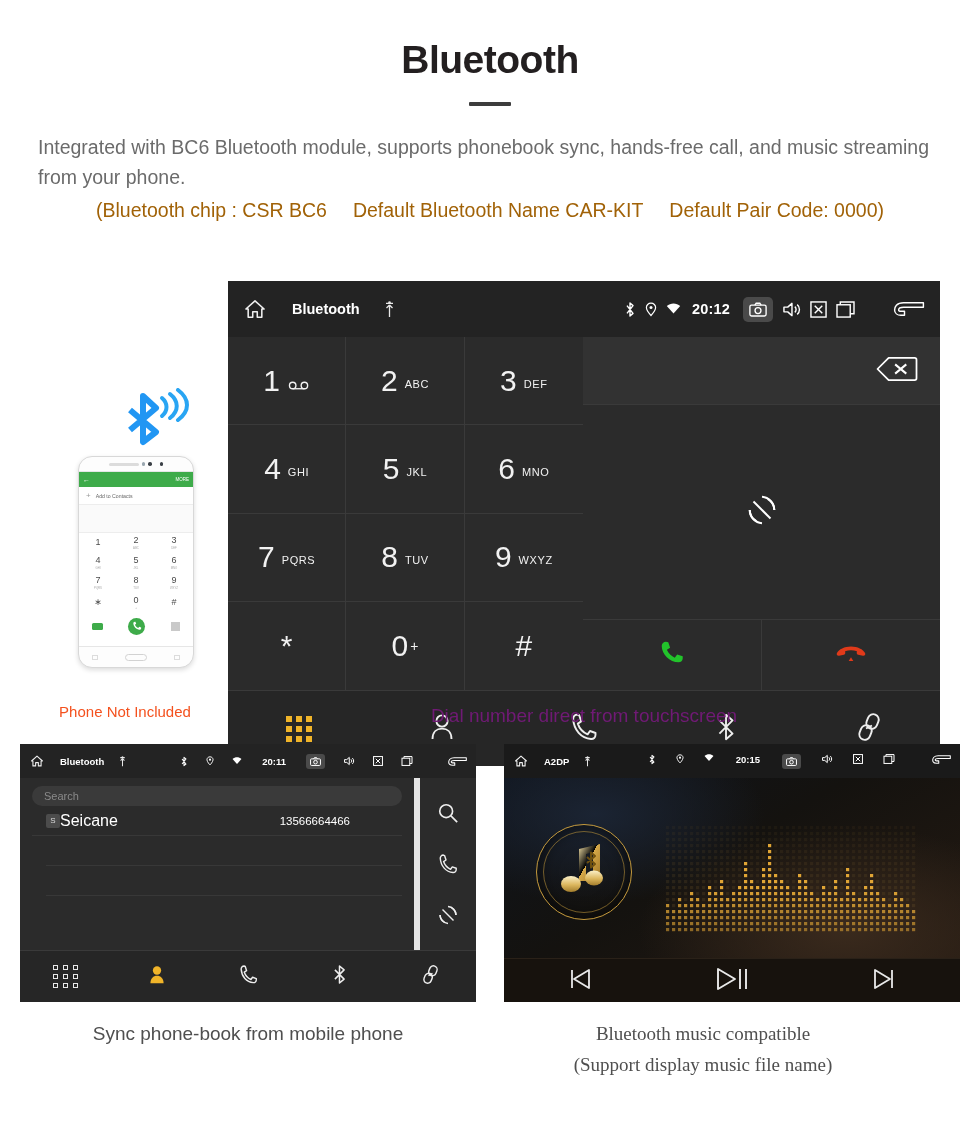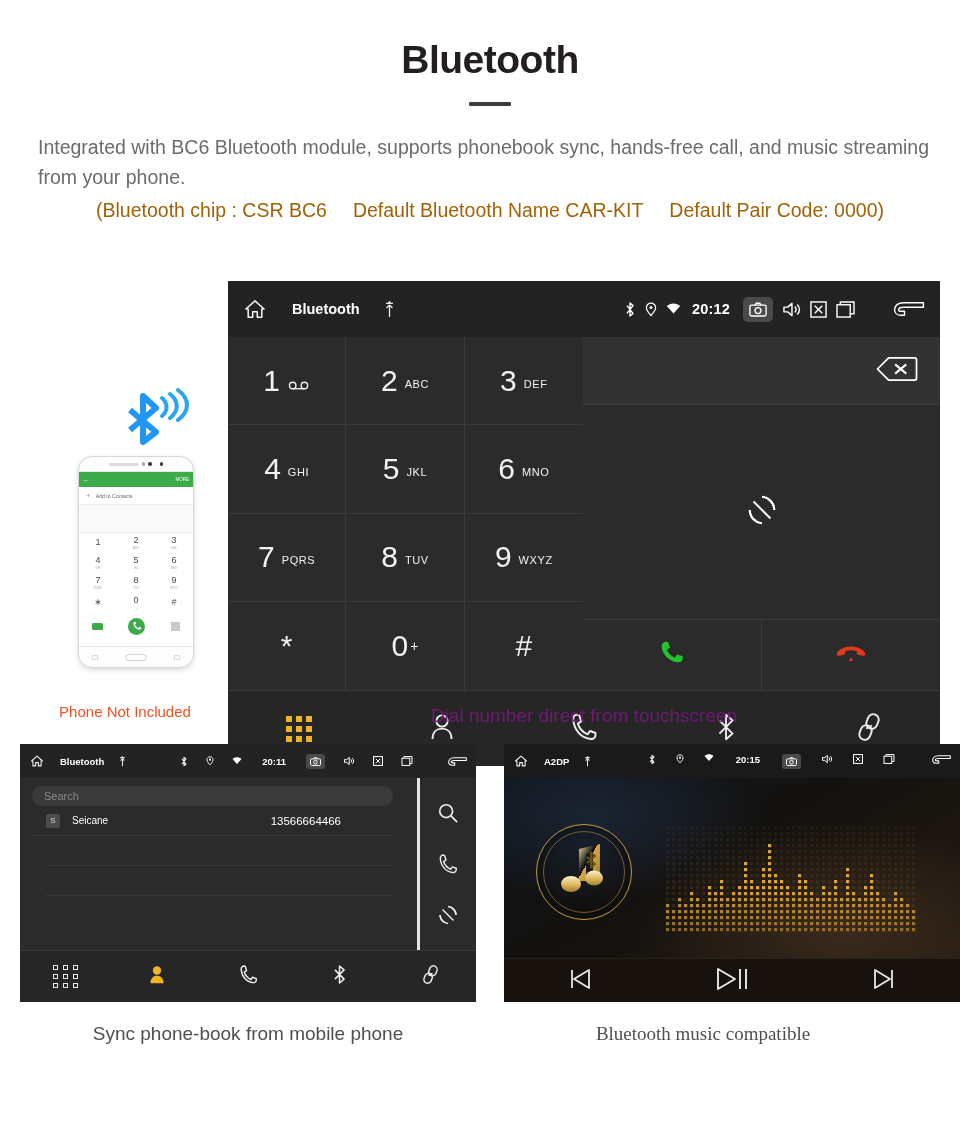--- a/index.html
+++ b/index.html
@@ -215,29 +215,29 @@
     height: 34px; background:#232323;
     display:flex; align-items:center;
     padding: 0 8px 0 10px; color:#fff;
   }
   .c-title{font-size:9.5px;font-weight:bold;margin-left:16px;}
   .c-usb{margin-left:15px;display:flex;align-items:center;}
   .c-right{margin-left:auto;display:flex;align-items:center;gap:18px;}
   .c-time{font-size:9.5px;font-weight:bold;margin:0 2px;}
   .c-cam{background:#4a4a4a;border-radius:3px;padding:3px 4px;display:flex;}
   .c-body{display:flex;height:172px;}
-  .c-list{flex:1;padding:8px 24px 0 12px; border-right:3px solid #e5e5e5;}
+  .c-list{flex:1;padding:8px 12px 0 12px; border-right:6px solid #e5e5e5;}
   .c-search{
     height:20px;border-radius:10px;background:#3a3a3a;
     display:flex;align-items:center;padding-left:12px;
     color:#8a8a8a;font-size:11px;
   }
   .c-row{display:flex;align-items:center;height:30px;padding-left:14px;border-bottom:1px solid #383838;}
   .c-badge{width:14px;height:14px;background:#4c4c4c;color:#dcdcdc;font-size:8px;display:flex;align-items:center;justify-content:center;border-radius:2px;}
-  .c-name{color:#fff;font-size:10px;margin-left:12px;}
+  .c-name{color:#fff;font-size:16px;}
   .c-num{color:#fff;font-size:11.5px;margin-left:auto;margin-right:52px;}
   .c-empty{height:30px;border-bottom:1px solid #383838;margin-left:14px;}
   .c-side{width:56px;display:flex;flex-direction:column;align-items:center;justify-content:space-around;padding:10px 0;}
   .c-nav{height:52px;background:#262626;display:flex;align-items:center;border-top:1px solid #3a3a3a;}
 
   
   .music-wrap {
     position:absolute;
     left:504px; top:744px;
     width:456px; height:258px;
@@ -1638,13 +1638,14 @@
             <path d="M4 3 L4 21 L19 12 Z" fill="none" stroke="#e9e9e9" stroke-width="1.8" stroke-linejoin="round"></path>
             <path d="M21 3 L21 21" stroke="#e9e9e9" stroke-width="1.8"></path>
           </svg>
       </span>
     </div>
   </div>
 </div>
 
 <div class="cap2 right">
   <div>Bluetooth music compatible</div>
+  <div>(Support display music file name)</div>
 </div>
 
 </body></html>

